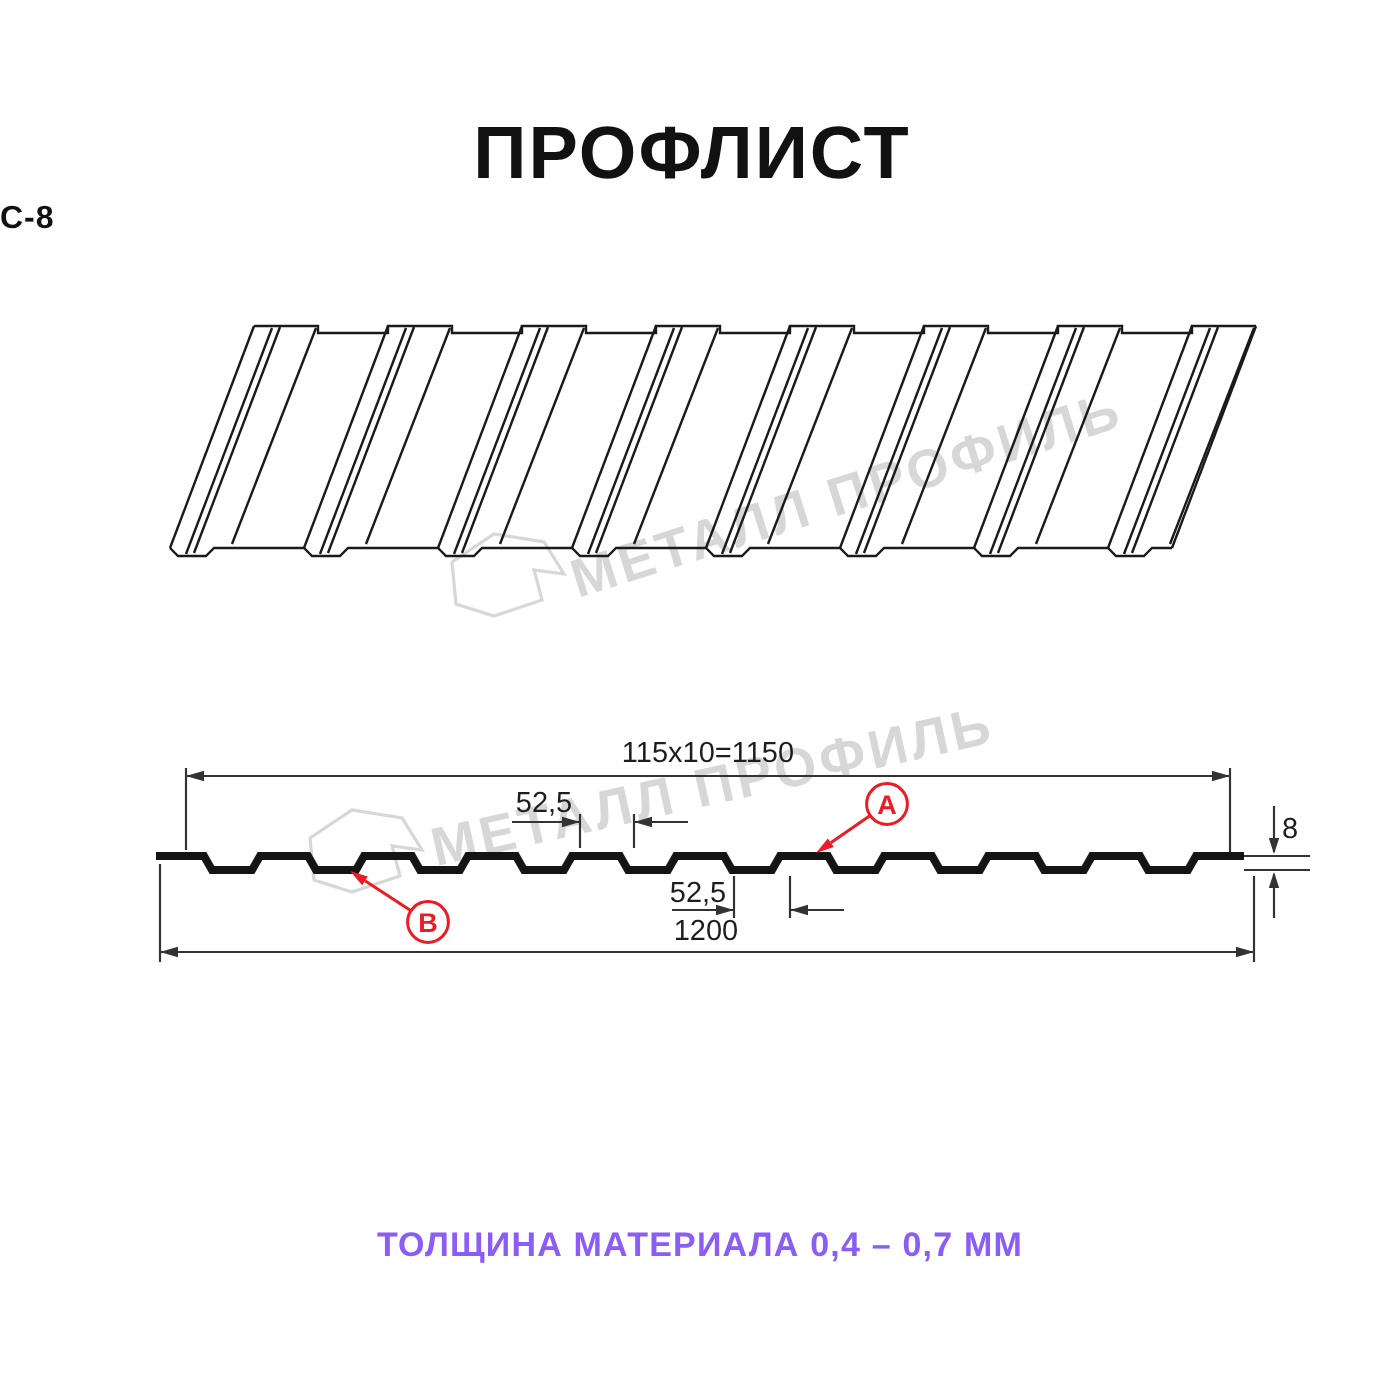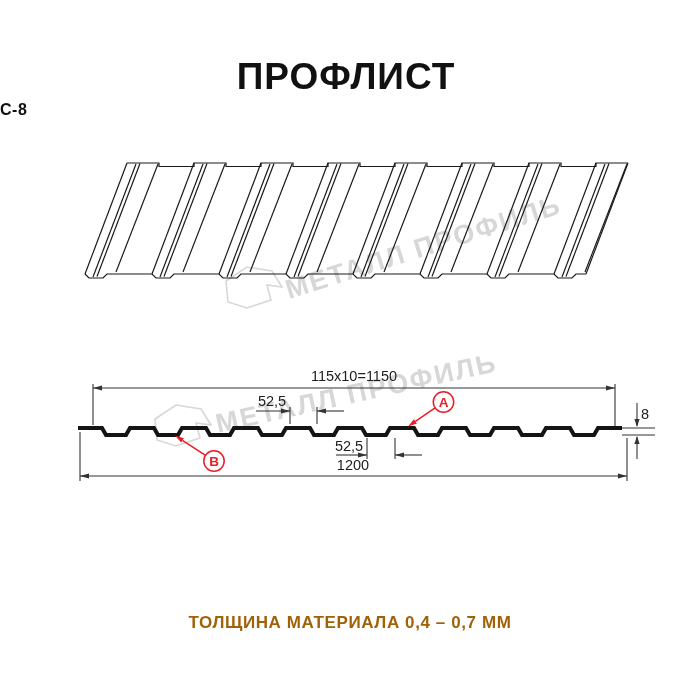--- a/index.html
+++ b/index.html
@@ -10,21 +10,21 @@
   .title{
     position:absolute;top:56px;left:0;width:692px;text-align:center;
     font-size:37px;font-weight:700;letter-spacing:1px;color:#111;
   }
   .subtitle{
     position:absolute;top:101px;left:0;width:700px;text-align:left;
     font-size:16px;font-weight:700;letter-spacing:0.5px;color:#111;
   }
   .footer{
     position:absolute;top:613px;left:0;width:700px;text-align:center;
-    font-size:17px;font-weight:700;letter-spacing:0.6px;color:#a16207;
+    font-size:17px;font-weight:700;letter-spacing:0.6px;color:#8b5cf6;
   }
   svg{position:absolute;top:0;left:0;}
   .wm-text{
     font-size:27px;font-weight:700;letter-spacing:2px;fill:#d7d7d7;
     font-family:"Liberation Sans", sans-serif;
   }
   .dim-text{
     font-size:14.5px;font-weight:400;fill:#1d1d1d;
     font-family:"Liberation Sans", sans-serif;
   }

